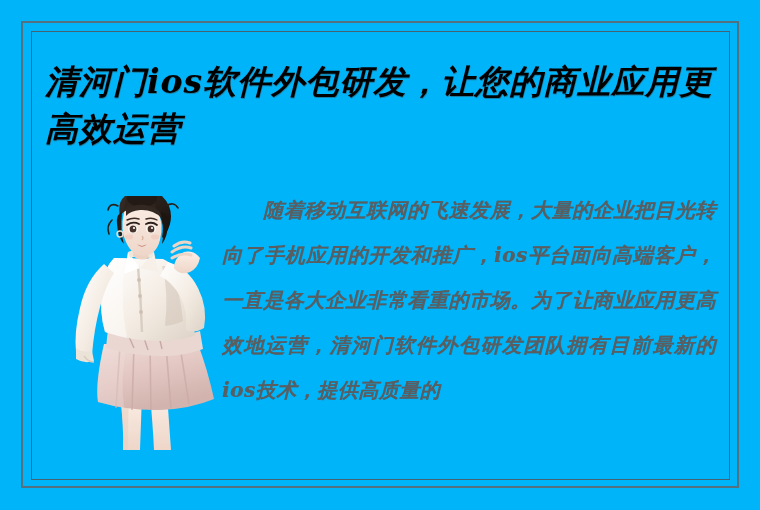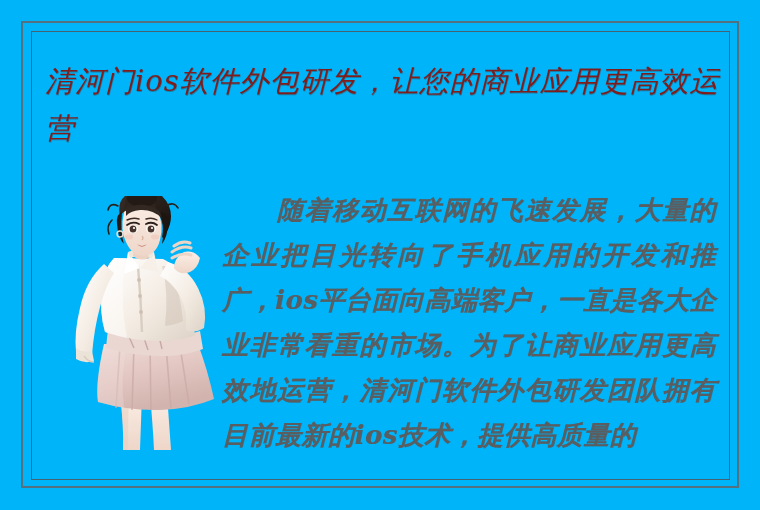--- a/index.html
+++ b/index.html
@@ -40,24 +40,24 @@
     border: 1.5px solid #456273;
     box-sizing: border-box;
     pointer-events: none;
   }
   
   .headline {
     position: absolute;
     left: 45px;
     top: 58px;
     width: 680px;
-    color: #7f1d1d;
+    color: #000000;
     font-family: "DejaVu Serif", serif;
-    font-size: 29px;
-    font-weight: 400;
+    font-size: 33px;
+    font-weight: 700;
     font-style: italic;
     line-height: 47px;
     letter-spacing: 1px;
     white-space: pre-wrap;
     text-shadow: 0.5px 0.5px 0 rgba(60,64,66,0.45);
   }
   
   .figure {
     position: absolute;
     left: 62px;
@@ -68,21 +68,21 @@
   }
   .figure svg { display: block; }
   
   .bodycopy {
     position: absolute;
     left: 222px;
     top: 188px;
     width: 494px;
     color: #5a5e60;
     font-family: "DejaVu Serif", serif;
-    font-size: 26px;
+    font-size: 20px;
     font-style: italic;
     font-weight: 600;
     line-height: 45px;
     text-align: justify;
     text-indent: 0;
     letter-spacing: 0.5px;
     white-space: pre-wrap;
     text-shadow: 0.4px 0.4px 0 rgba(70,74,76,0.4);
   }
 </style>

